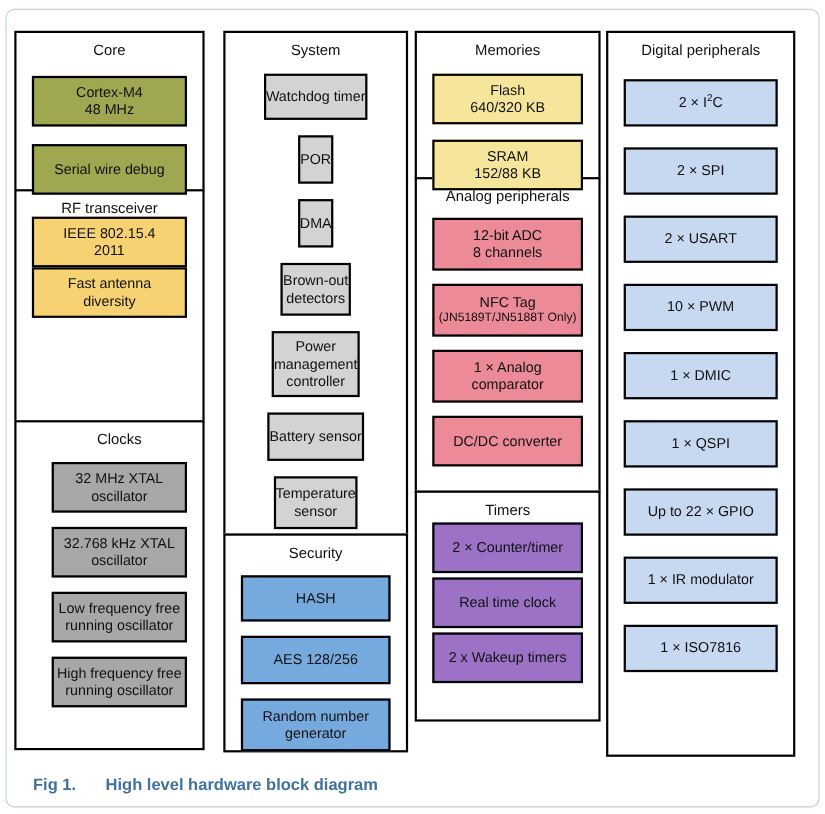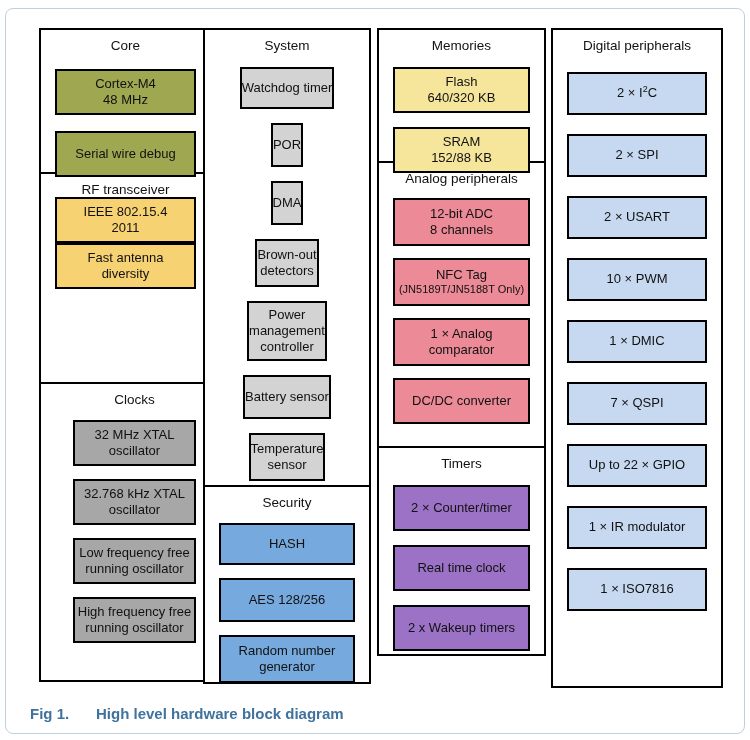--- a/index.html
+++ b/index.html
@@ -1,35 +1,35 @@
 <!DOCTYPE html>
 <html style="--olive: #9fa751; --gold: #f6d273; --pale-yellow: #f5e69b; --light-gray: #d3d3d3; --dark-gray: #a7a7a7; --blue: #76aade; --light-blue: #c7d9f1; --pink: #ec8a97; --purple: #9c72c6; --caption-blue: #3f739e; --frame-border: #bfd1dc; --block-border: #000000;"><head>
 <meta charset="utf-8">
 <style>
   html,body{margin:0;padding:0;background:#ffffff;}
   body{width:750px;height:740px;position:relative;font-family:"Liberation Sans",sans-serif;color:#111;}
   .frame{position:absolute;left:5px;top:8px;width:738px;height:724px;border:1px solid var(--frame-border,#bfd1dc);border-radius:8px;background:#fff;}
   .diagram{position:absolute;left:0;top:0;width:750px;height:740px;}
   .col{position:absolute;top:28px;}
-  .col1{left:39px;width:173px;}
+  .col1{left:13px;width:173px;}
   .col2{left:203px;width:168px;}
   .col3{left:377px;width:169px;}
   .col4{left:551px;width:172px;}
   .section{box-sizing:border-box;border:2px solid #000;background:#fff;display:flex;flex-direction:column;align-items:stretch;}
   .section + .section{margin-top:-2px;}
   .sec-title{text-align:center;font-size:13.5px;padding-top:8px;flex:0 0 auto;color:#111;}
   .block{box-sizing:border-box;margin:0 14px;border:2px solid #000;display:flex;flex-direction:column;align-items:center;justify-content:center;text-align:center;font-size:13px;line-height:1.25;white-space:pre-line;flex:0 0 auto;}
   .h-core{height:146px;gap:16px;}
   .h-rf{height:212px;}
   .h-clocks{height:300px;gap:13px;padding-left:18px;}
   .h-system{height:459px;gap:14px;align-items:center;}
   .h-security{height:199px;gap:13px;}
   .h-memories{height:135px;gap:14px;}
   .h-analog{height:287px;gap:12px;}
-  .h-timers{height:210px;gap:14px;}
+  .h-timers{height:210px;gap:4px;}
   .h-digital{height:660px;gap:19px;}
   .b42{height:42px;} .b43{height:43px;} .b44{height:44px;} .b46{height:46px;} .b48{height:48px;} .b60{height:60px;}
   .olive{background:var(--olive,#9fa751);}
   .gold{background:var(--gold,#f6d273);}
   .paleyellow{background:var(--pale-yellow,#f5e69b);}
   .lightgray{background:var(--light-gray,#d3d3d3);}
   .darkgray{background:var(--dark-gray,#a7a7a7);}
   .blue{background:var(--blue,#76aade);}
   .lightblue{background:var(--light-blue,#c7d9f1);}
   .pink{background:var(--pink,#ec8a97);}
@@ -124,21 +124,21 @@
   </div>
 
   <div class="col col4">
     <div class="section h-digital">
       <div class="sec-title">Digital peripherals</div>
       <div class="block lightblue b43"><span class="i2c-row"><span>2 × I</span><sup>2</sup><span>C</span></span></div>
       <div class="block lightblue b43">2 × SPI</div>
       <div class="block lightblue b43">2 × USART</div>
       <div class="block lightblue b43">10 × PWM</div>
       <div class="block lightblue b43">1 × DMIC</div>
-      <div class="block lightblue b43">7 × QSPI</div>
+      <div class="block lightblue b43">1 × QSPI</div>
       <div class="block lightblue b43">Up to 22 × GPIO</div>
       <div class="block lightblue b43">1 × IR modulator</div>
       <div class="block lightblue b43">1 × ISO7816</div>
     </div>
   </div>
 
 </div>
 
 <div class="caption">
   <span class="fig-label">Fig 1.</span><span>High level hardware block diagram</span>

